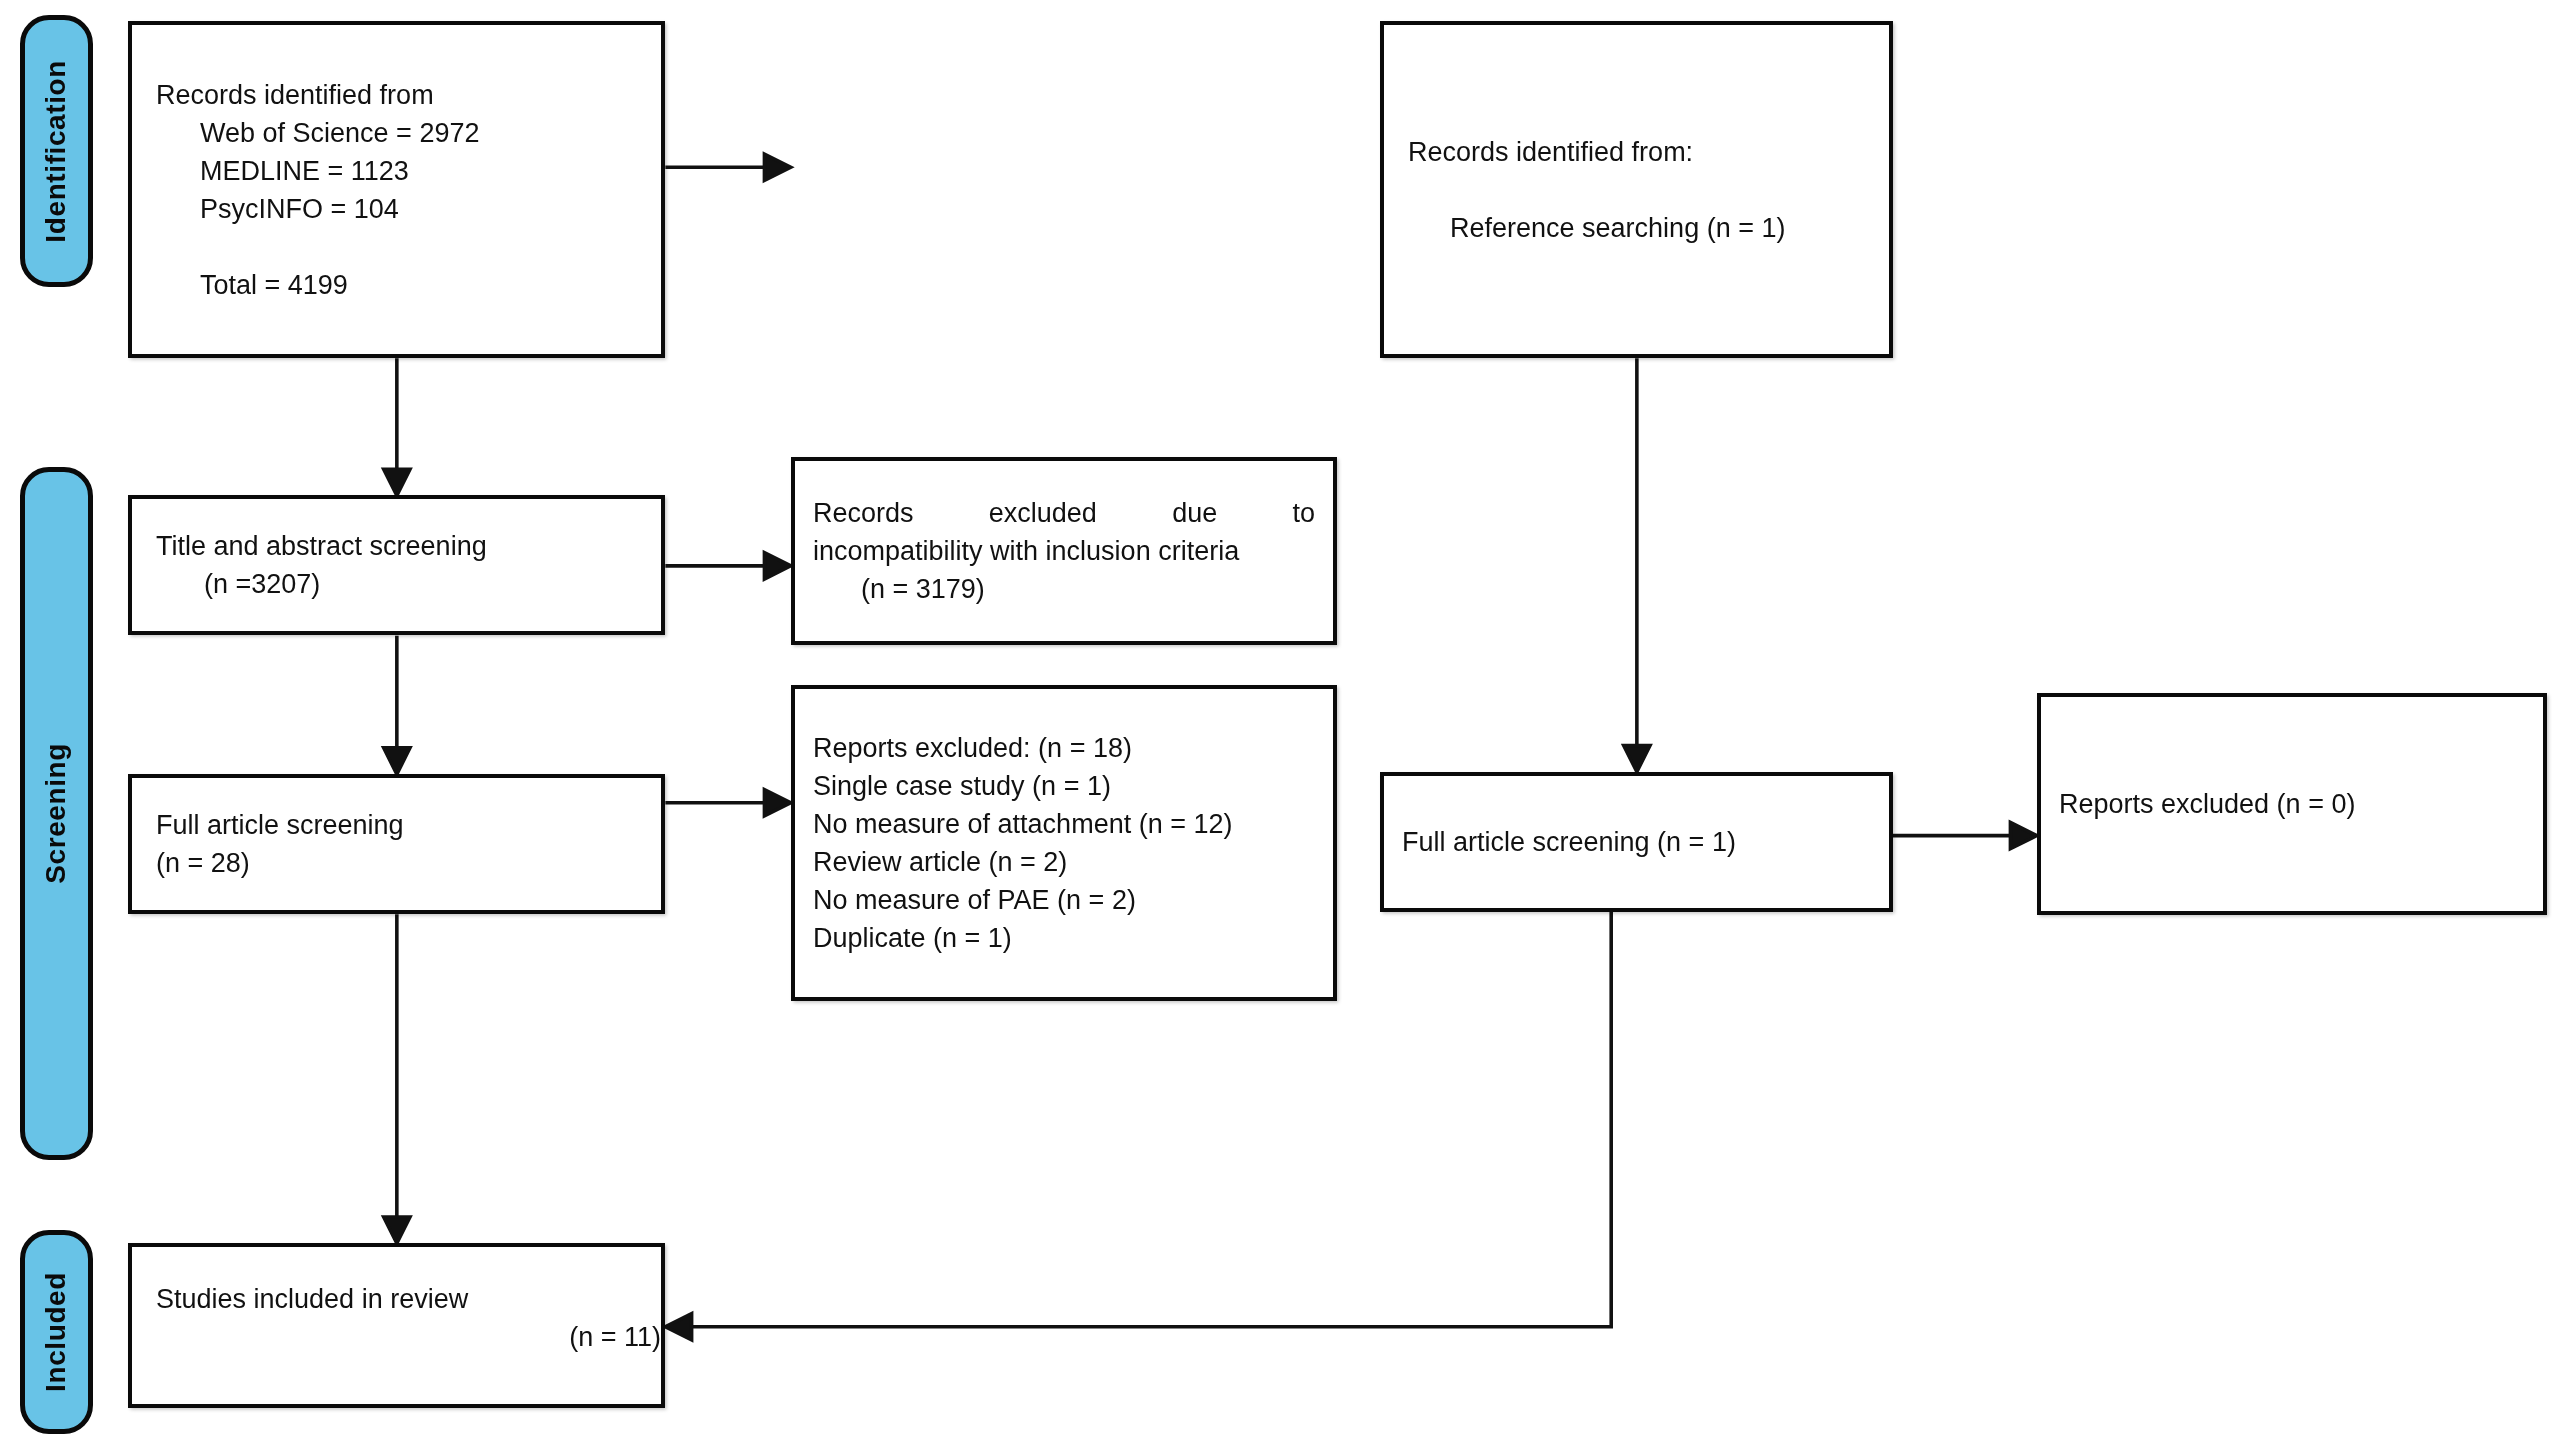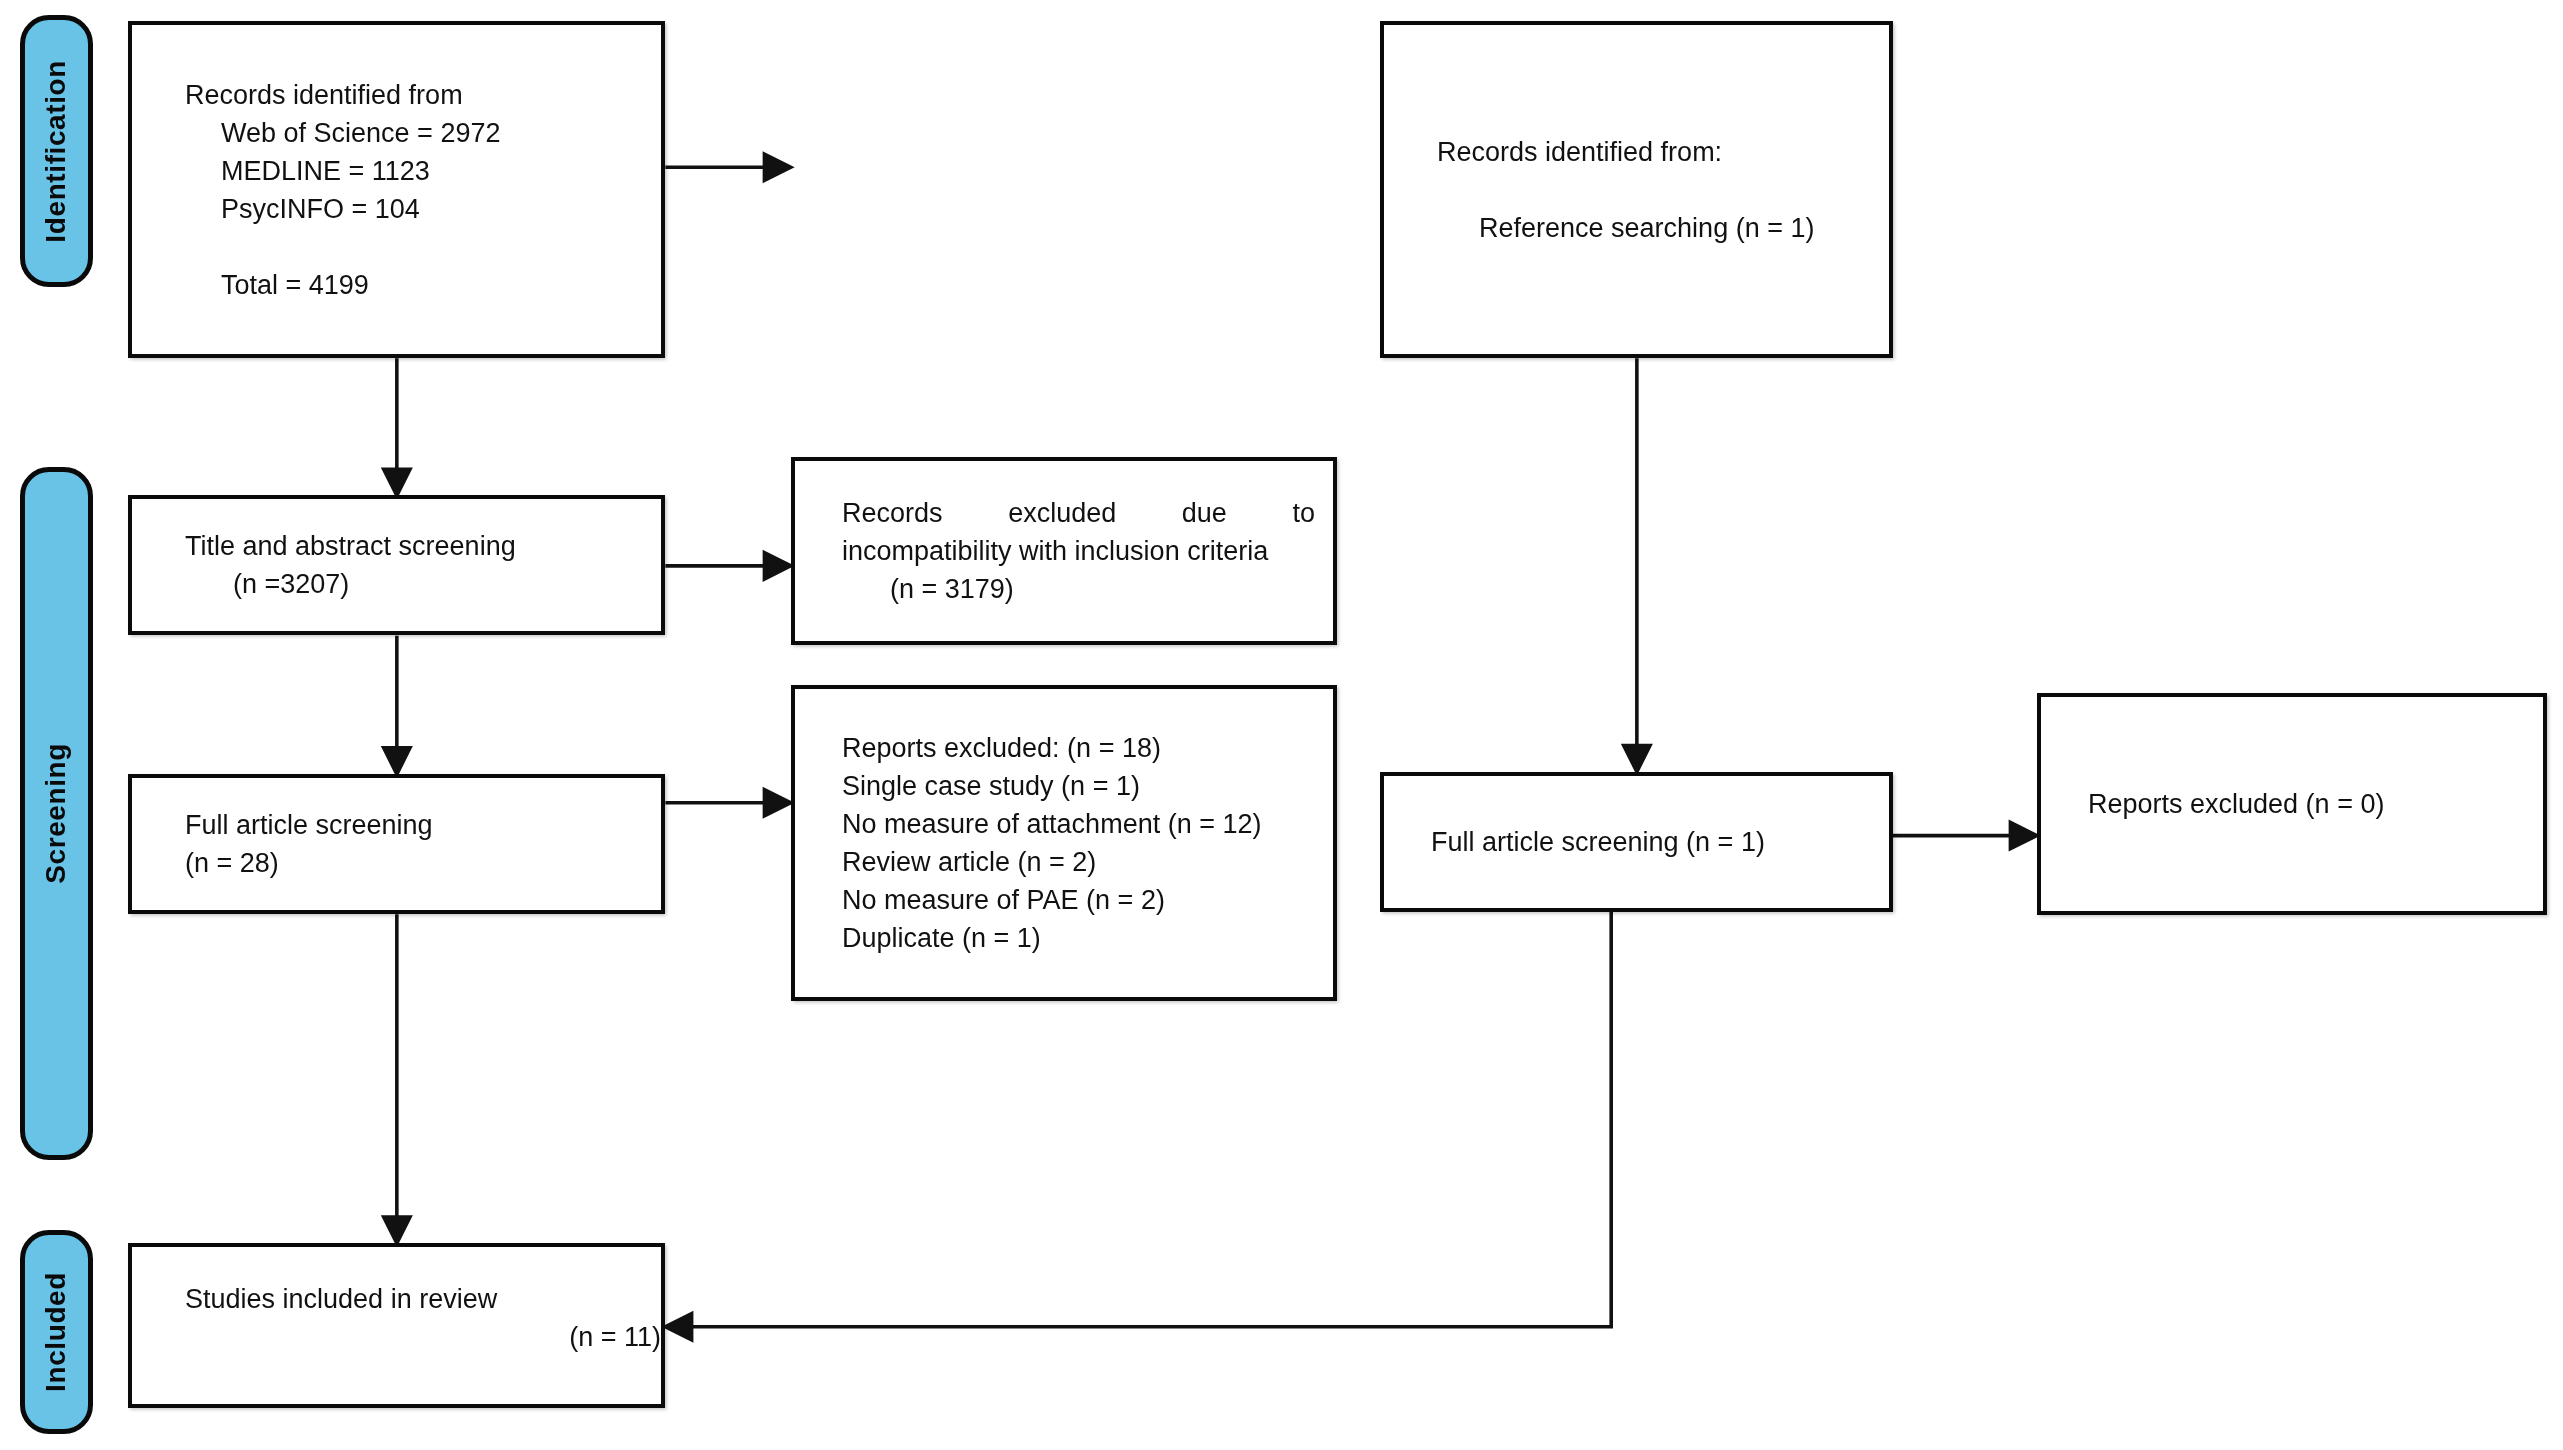--- a/index.html
+++ b/index.html
@@ -28,24 +28,23 @@
     white-space:nowrap;
   }
   .box{
     position:absolute;
     background:#ffffff;
     border:4.2px solid #0a0a0a;
     box-sizing:border-box;
     display:flex;flex-direction:column;justify-content:center;
     font-size:27px;line-height:38px;
     box-shadow:2.4px 2.4px 3.6px rgba(0,0,0,0.25);
-    padding-left:29px;
   }
   .box .line{white-space:nowrap;padding-left:24px;}
-  .box .ind1{padding-left:60px;}
+  .box .ind1{padding-left:60px;margin-left:8px;}
   .box .ind2{padding-left:72px;}
   .box .ind3{padding-left:66px;}
   .box .ind4{padding-left:60px;text-align:right;}
   .box .blank{height:38px;}
   .box.center-text .line{padding-left:0;text-align:center;}
   .box.tight .line{padding-left:18px;}
   .jline{
     white-space:normal;
     text-align:justify;
     text-align-last:justify;

